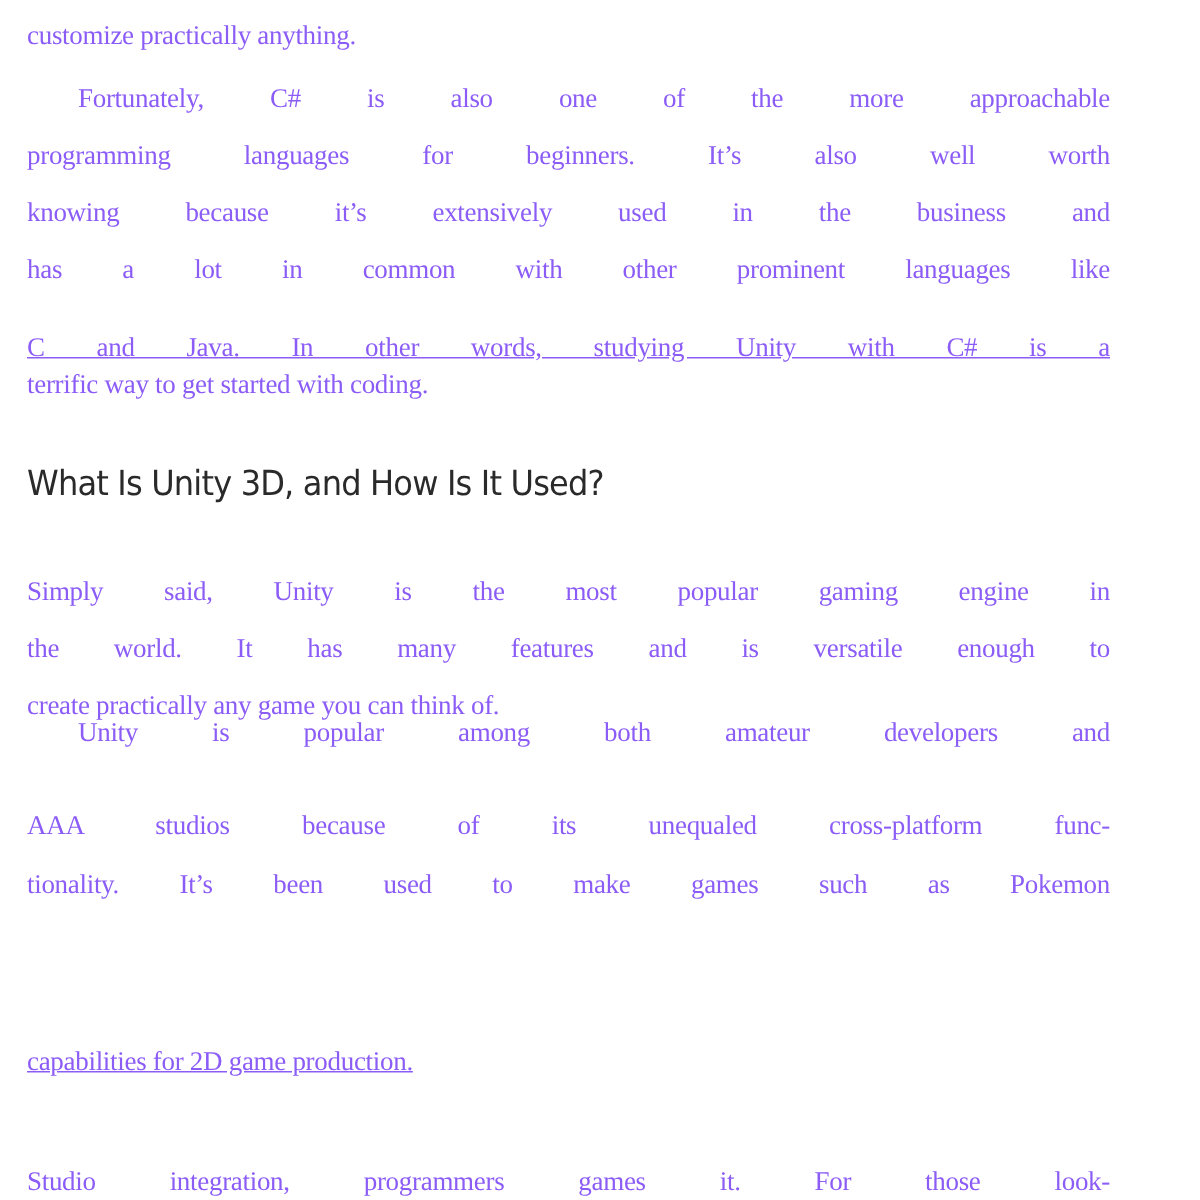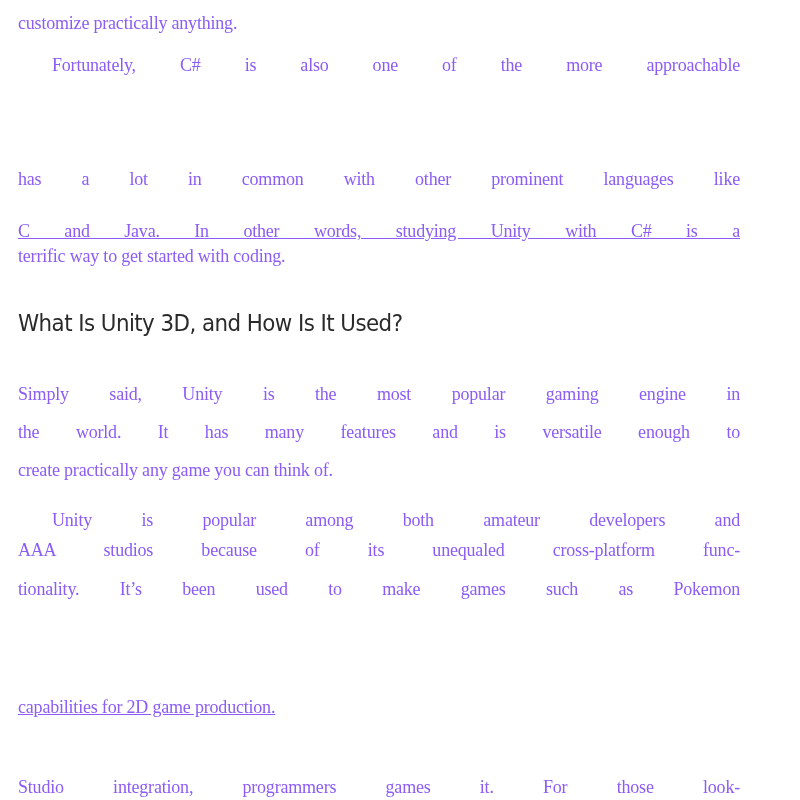--- a/index.html
+++ b/index.html
@@ -56,31 +56,33 @@
     }
   </style>
 </head>
 <body>
 
 <div class="page">
 
   <div class="line last" style="top:-20px;">customize practically anything.</div>
 
   <div class="line indent" style="top:22px;">Fortunately, C# is also one of the more approachable</div>
+  <div class="line" style="top:60px;">programming languages for beginners. It’s also well worth</div>
+  <div class="line" style="top:98px;">knowing because it’s extensively used in the business and</div>
   <div class="line" style="top:136px;">has a lot in common with other prominent languages like</div>
   <div class="line" style="top:188px;text-decoration:underline;">C and Java. In other words, studying Unity with C# is a</div>
   <div class="line last" style="top:213px;">terrific way to get started with coding.</div>
 
   <div class="heading" style="top:306px;">What Is Unity 3D, and How Is It Used?</div>
 
   <div class="line" style="top:351px;">Simply said, Unity is the most popular gaming engine in</div>
   <div class="line" style="top:389px;">the world. It has many features and is versatile enough to</div>
   <div class="line last" style="top:427px;">create practically any game you can think of.</div>
 
-  <div class="line indent" style="top:477px;">Unity is popular among both amateur developers and</div>
+  <div class="line indent" style="top:445px;">Unity is popular among both amateur developers and</div>
   <div class="line" style="top:507px;">AAA studios because of its unequaled cross-platform func-</div>
   <div class="line" style="top:546px;">tionality. It’s been used to make games such as Pokemon</div>
 
   <div class="line last" style="top:664px;text-decoration:underline;">capabilities for 2D game production.</div>
 
   <div class="line" style="top:744px;">Studio integration, programmers games it. For those look-</div>
   <div class="line" style="top:782px;">ing for an alternative to Visual Studio, Unity provides</div>
 
 </div>
 

